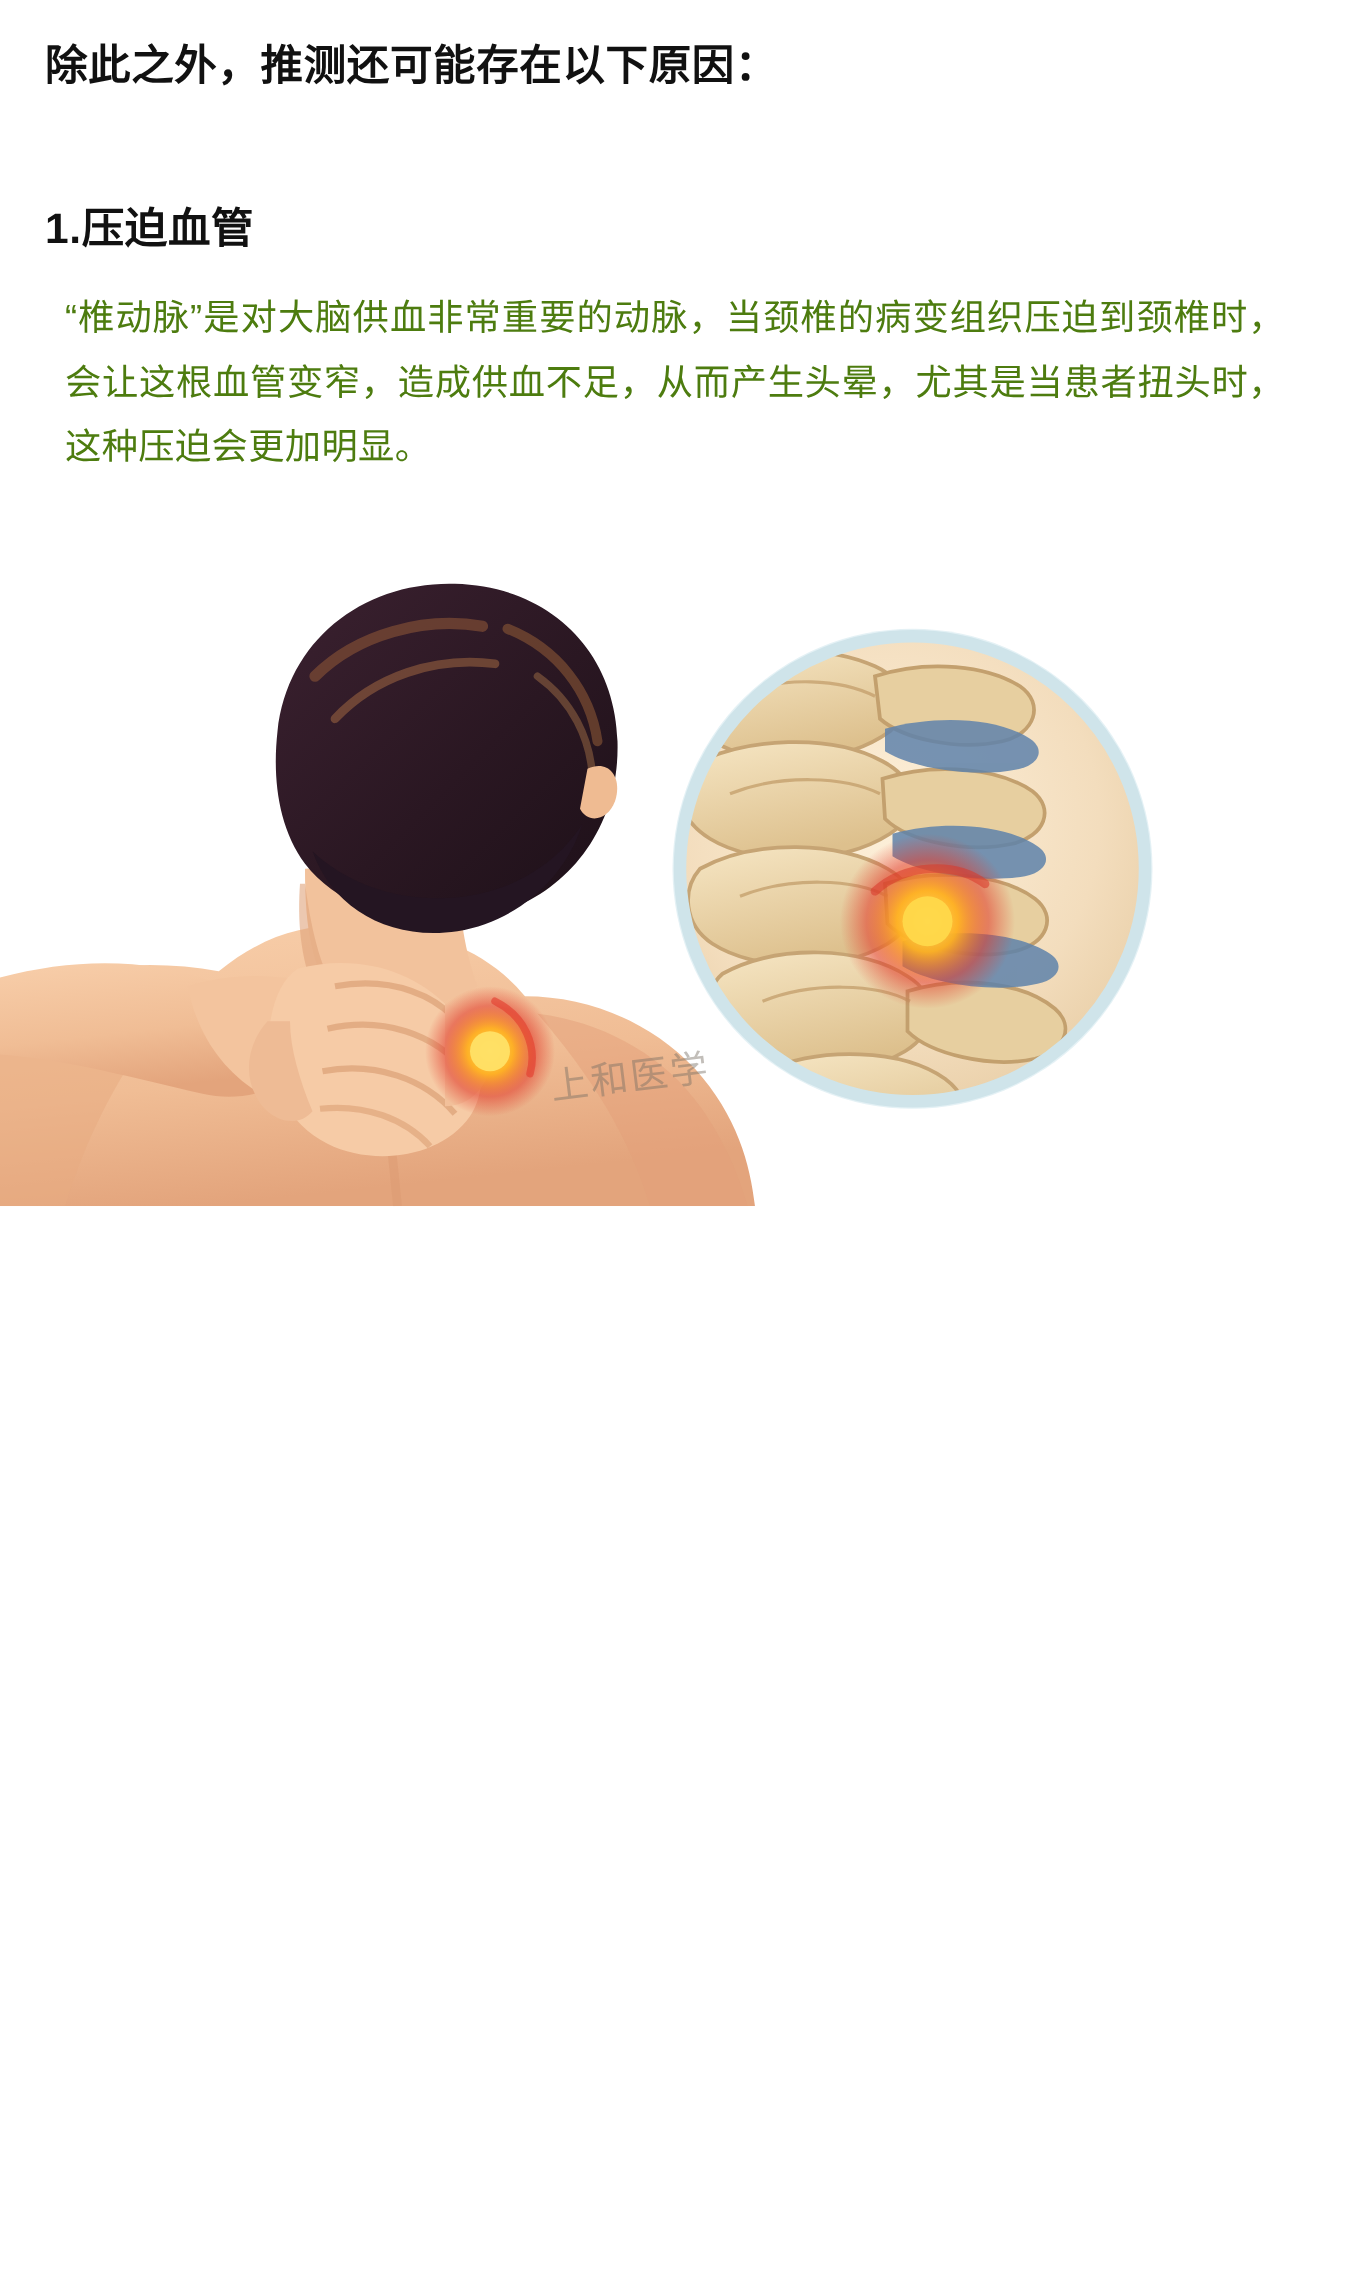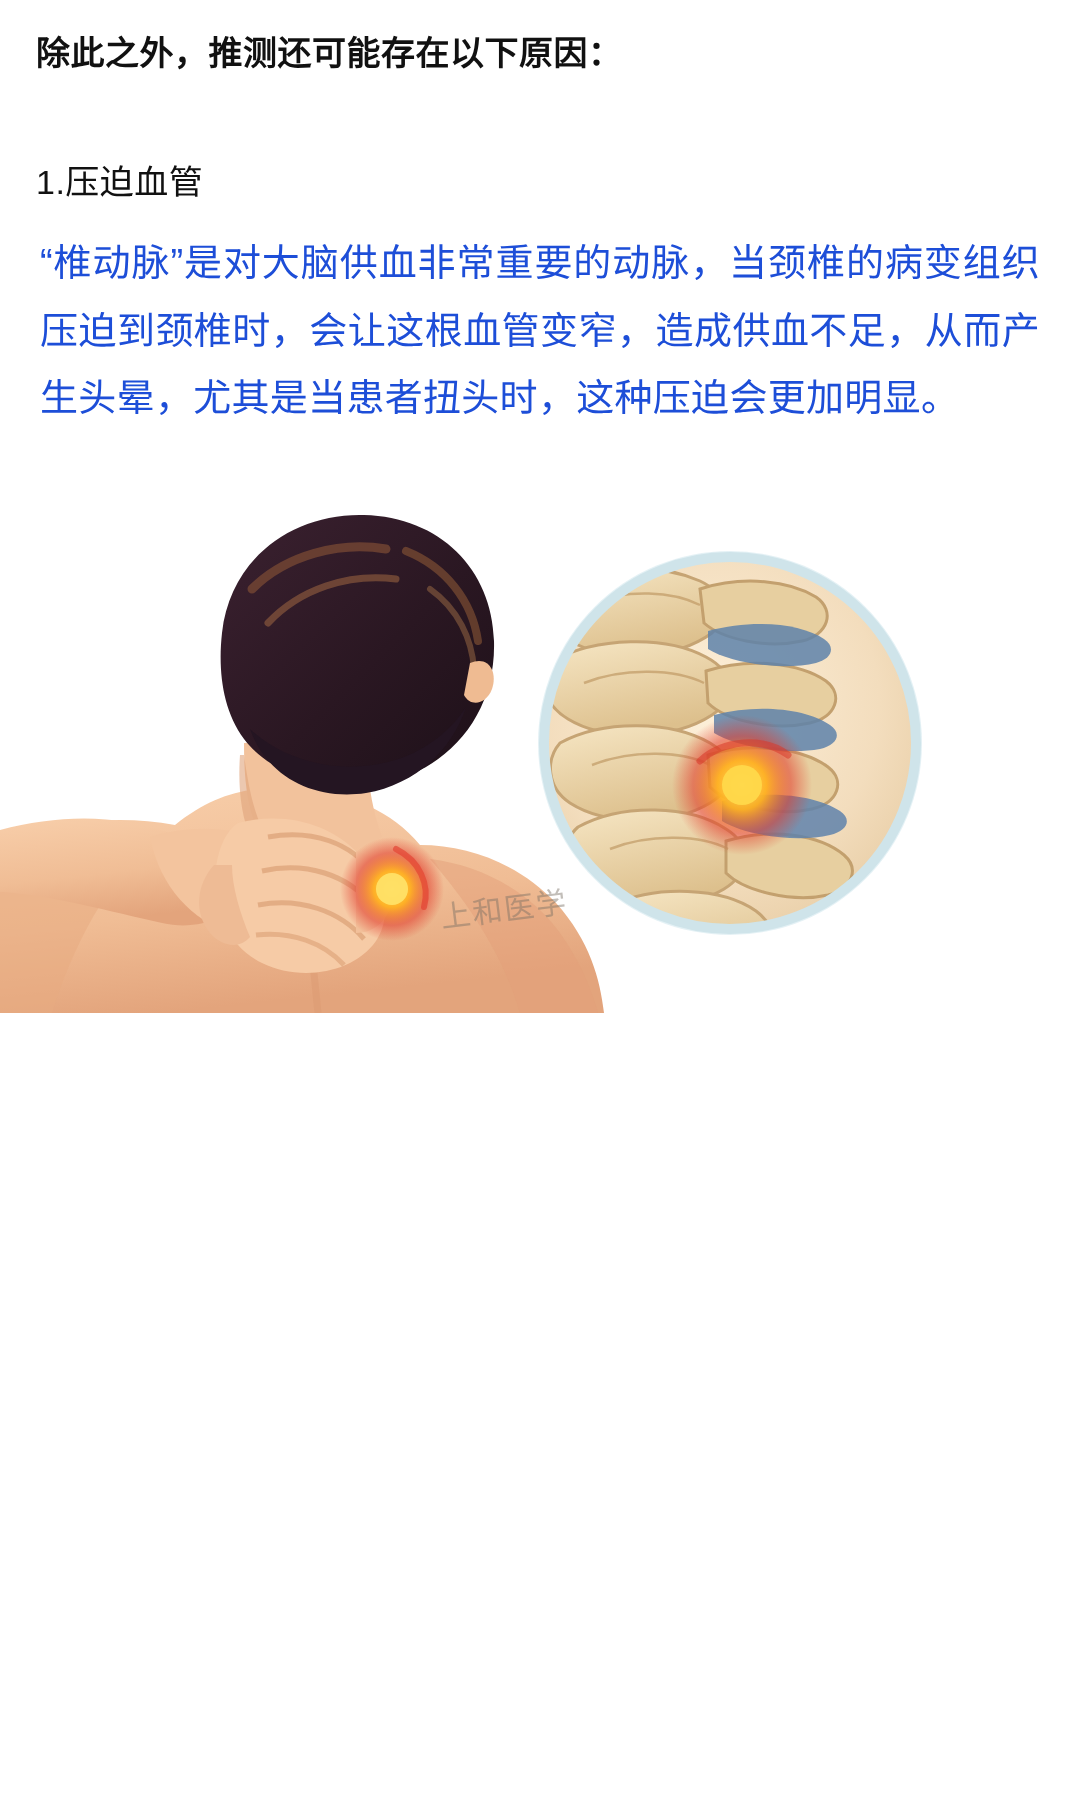--- a/index.html
+++ b/index.html
@@ -30,30 +30,30 @@
     letter-spacing: 0.5px;
     line-height: 1.5;
     margin: 0 0 76px 0;
     color: #111111;
   }
   .section {
     margin-bottom: 60px;
   }
   .section-title {
     font-size: 34px;
-    font-weight: normal;
+    font-weight: bold;
     margin: 0 0 26px 0;
     color: #111111;
     letter-spacing: 0.5px;
   }
   .section-body {
-    font-size: 38px;
+    font-size: 29px;
     line-height: 1.78;
-    margin: 4px;
-    color: #1d4ed8;
+    margin: 16px;
+    color: #4d7c0f;
     text-align: justify;
     letter-spacing: 0.3px;
   }
   .figure {
     position: relative;
     width: 1080px;
     height: 520px;
     margin-left: -36px;
     margin-top: 22px;
     overflow: hidden;

